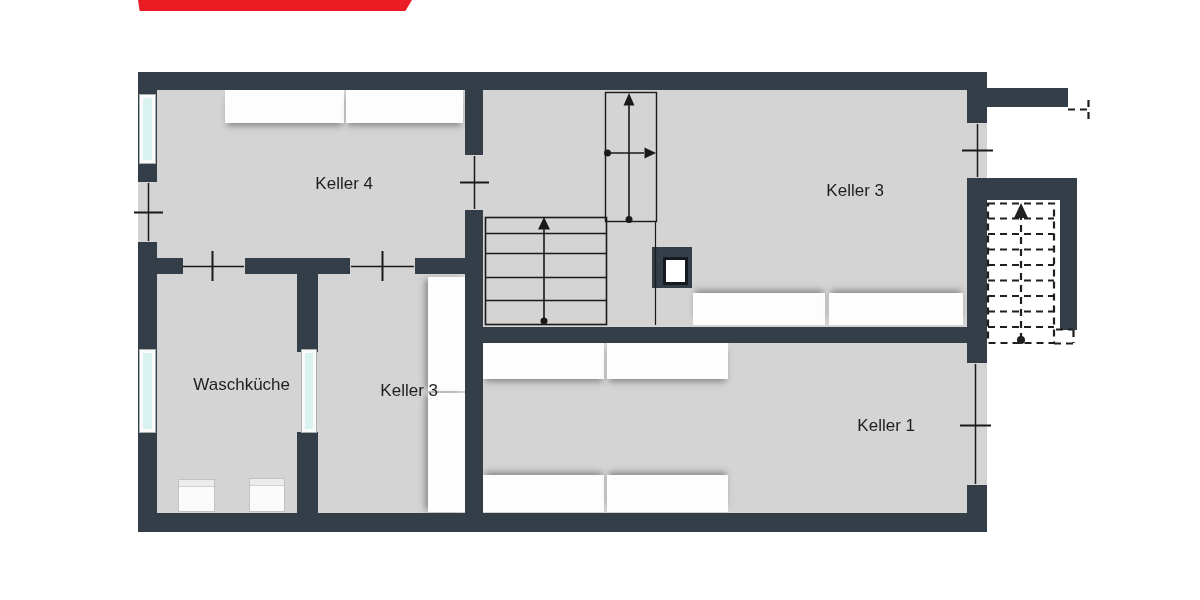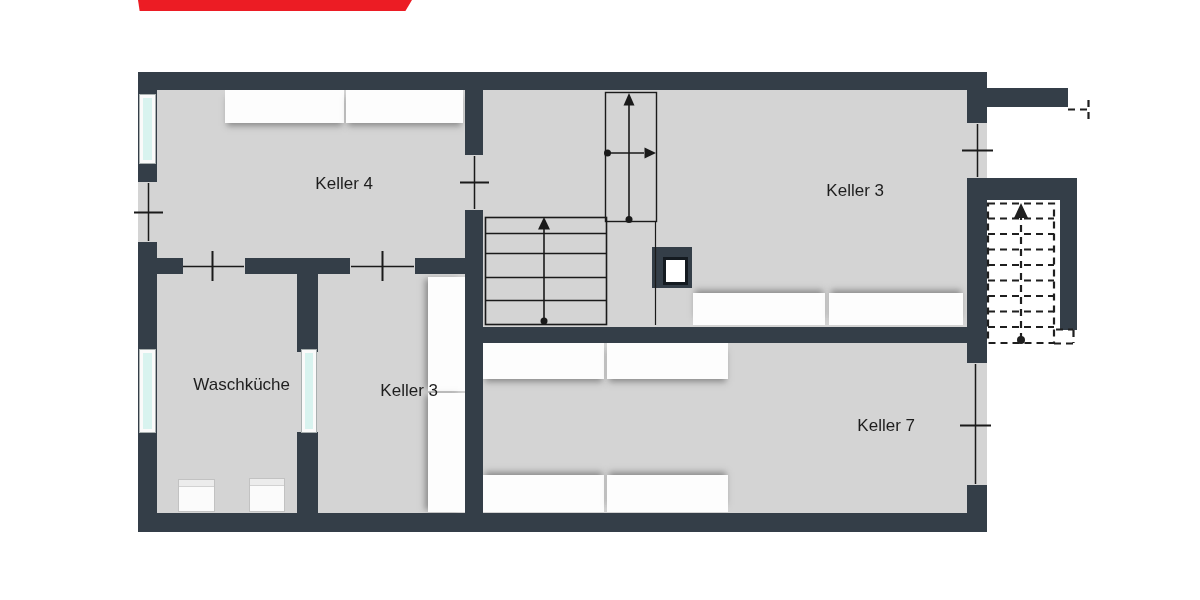--- a/index.html
+++ b/index.html
@@ -87,21 +87,21 @@
       <div class="glass"></div>
     </div>
   <div class="window" style="left:301px;top:349px;width:16px;height:84px;">
       <div class="glass"></div>
     </div>
 
   <div class="room-label" style="left:253px;top:175px;width:120px;">Keller 4</div>
   <div class="room-label" style="left:764px;top:182px;width:120px;">Keller 3</div>
   <div class="room-label" style="left:150px;top:376px;width:140px;">Waschküche</div>
   <div class="room-label" style="left:318px;top:382px;width:120px;">Keller 3</div>
-  <div class="room-label" style="left:795px;top:417px;width:120px;">Keller 7</div>
+  <div class="room-label" style="left:795px;top:417px;width:120px;">Keller 1</div>
 
   <svg class="overlay" width="1200" height="600" viewBox="0 0 1200 600">
 
     <g stroke="#1a1a1a" fill="none">
       <rect x="485.5" y="217.5" width="121" height="107" stroke-width="1.6"></rect>
       <line x1="485" y1="233.5" x2="606" y2="233.5" stroke-width="1.6"></line>
       <line x1="485" y1="253.5" x2="606" y2="253.5" stroke-width="1.6"></line>
       <line x1="485" y1="277.5" x2="606" y2="277.5" stroke-width="1.6"></line>
       <line x1="485" y1="300.5" x2="606" y2="300.5" stroke-width="1.6"></line>
       <line x1="544" y1="321" x2="544" y2="229" stroke-width="1.6"></line>

